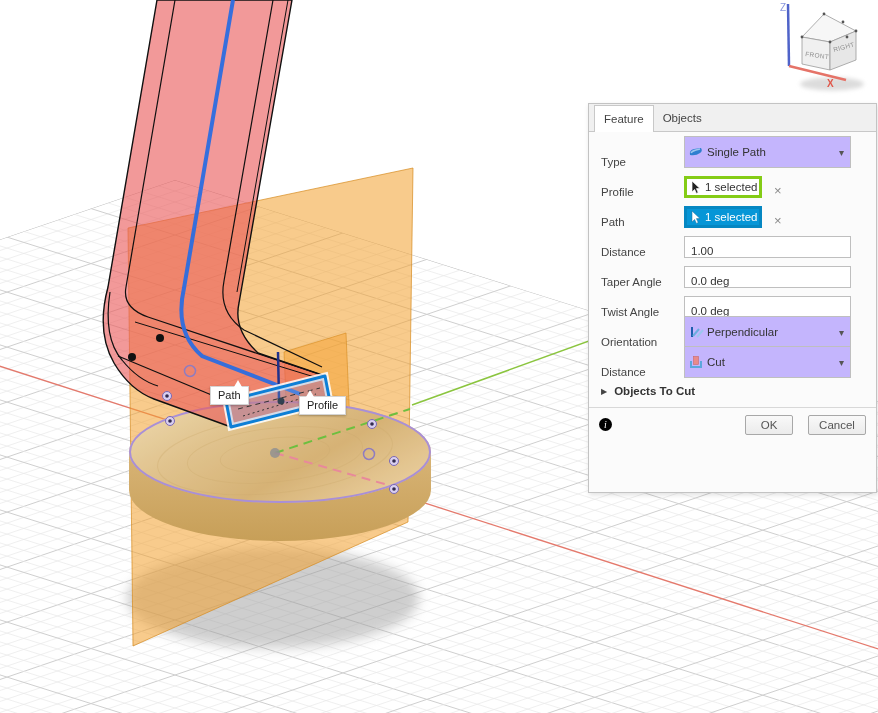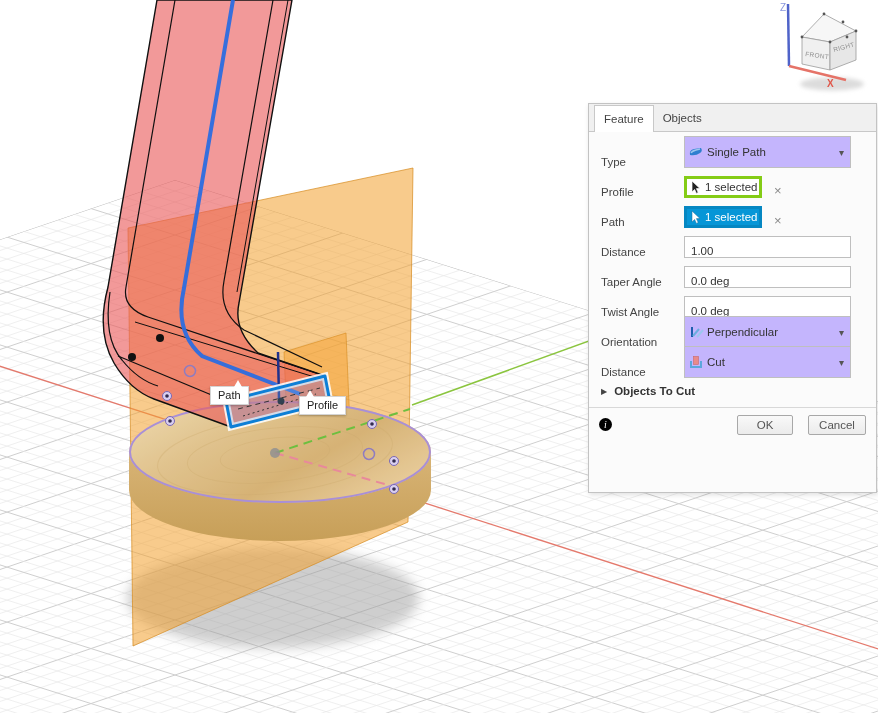--- a/index.html
+++ b/index.html
@@ -50,21 +50,21 @@
   .objects-row{height:26px;display:flex;align-items:center;padding-left:12px;}
   .disclosure{font-size:8px;color:#444;}
   .objects-label{margin-left:7px;font-weight:bold;color:#333;}
   .dlg-footer{height:33px;border-top:1px solid #d8d8d8;display:flex;align-items:center;
        padding:0 10px;margin-top:3px;}
   .info-icon{width:13px;height:13px;border-radius:50%;background:#000;color:#fff;
        font-family:"Liberation Serif",serif;font-style:italic;font-size:10px;
        display:flex;align-items:center;justify-content:center;}
   .btn{height:20px;border:1px solid #a8a8a8;border-radius:2px;color:#555;font-size:11.5px;
        background:linear-gradient(#f9f9f9,#ebebeb);font-family:"Liberation Sans",sans-serif;cursor:pointer;}
-  #btn-ok{margin-left:auto;width:56px;}
+  #btn-ok{margin-left:auto;width:48px;}
   #btn-cancel{margin-left:15px;width:58px;}
 </style>
 </head>
 <body>
 
 <div id="stage">
 
 <svg id="scene" width="878" height="713" viewBox="0 0 878 713">
   <defs>
     <clipPath id="gclip">

